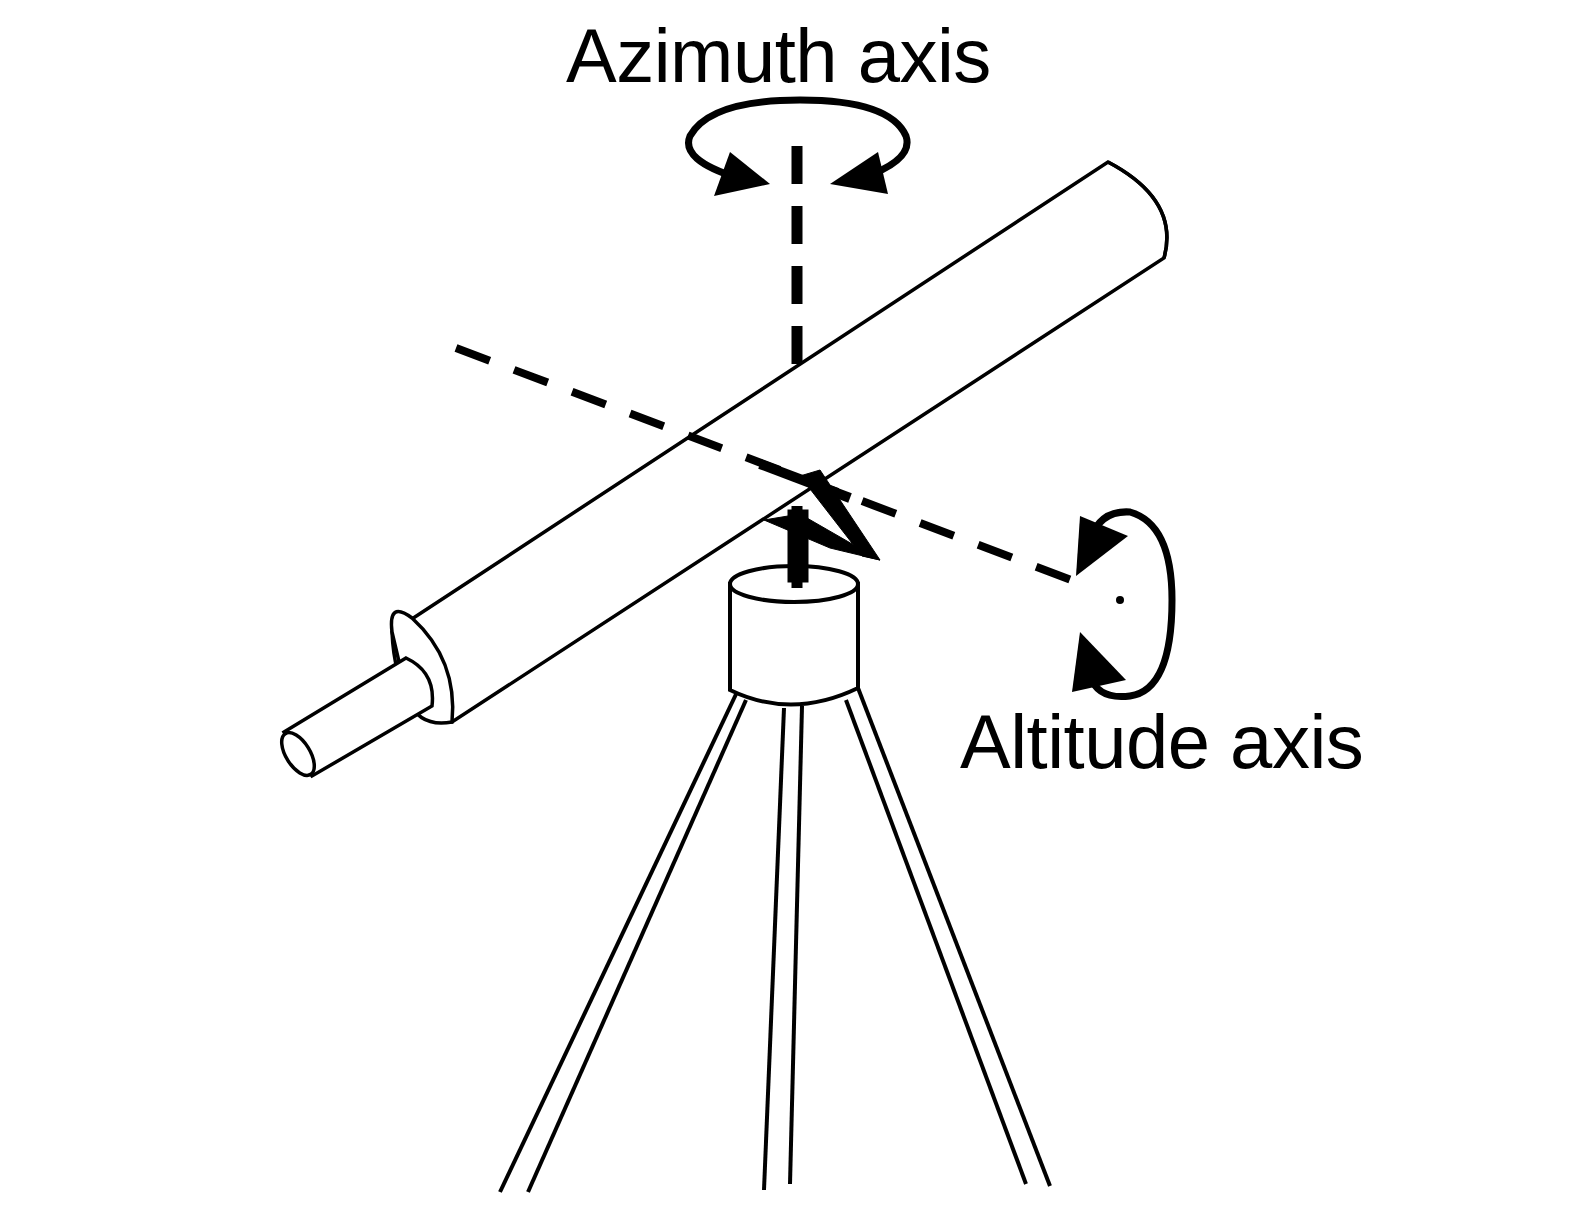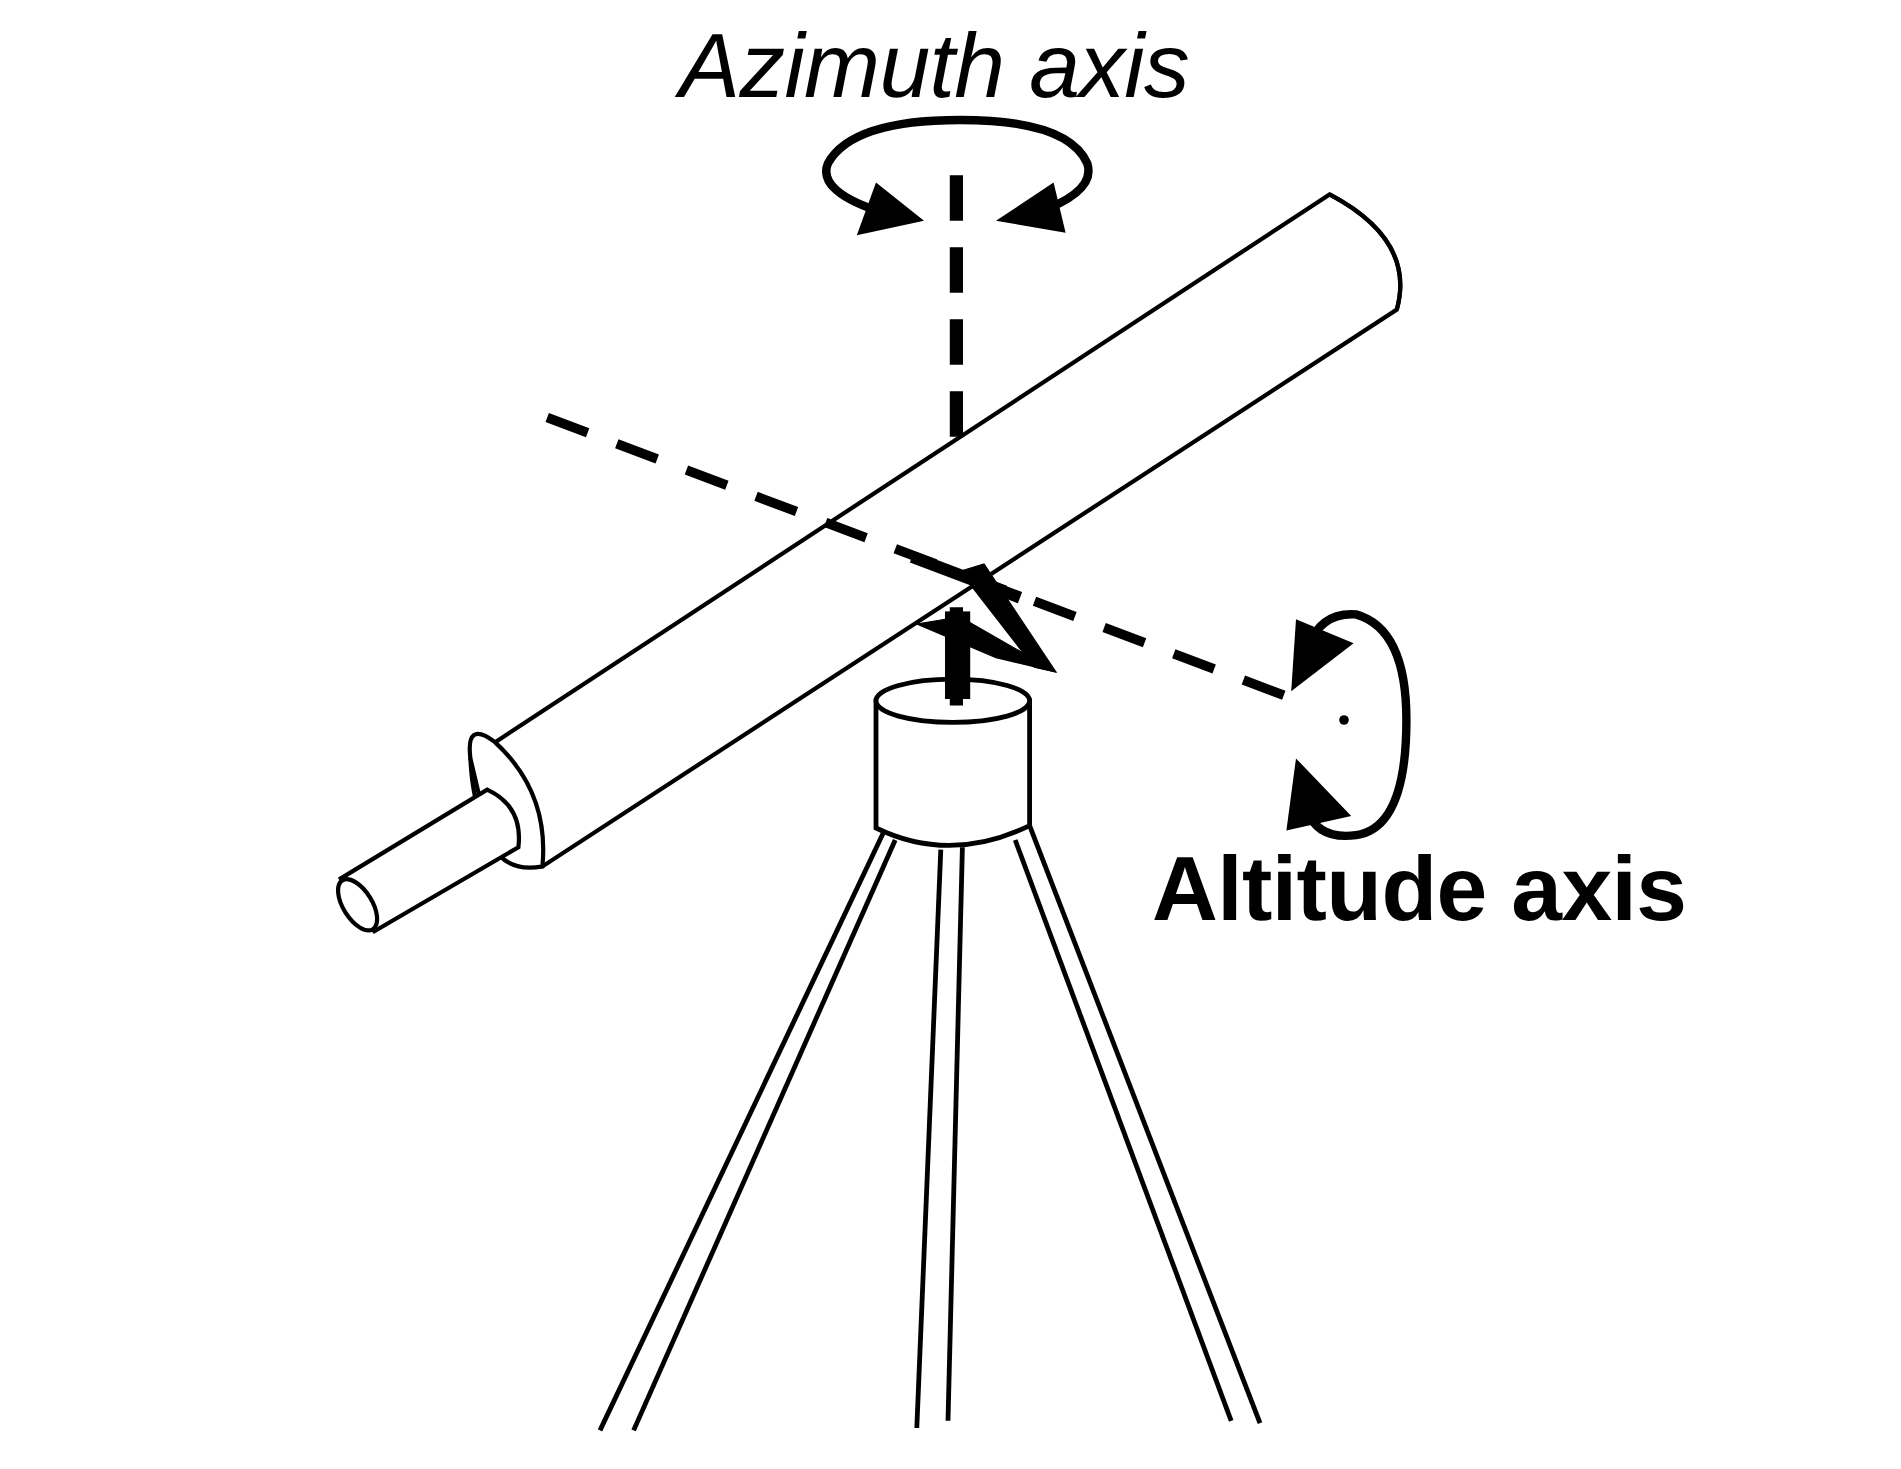--- a/index.html
+++ b/index.html
@@ -7,22 +7,22 @@
   #diagram { position: absolute; left: 0; top: 0; width: 1584px; height: 1224px; }
   .label {
     position: absolute;
     font-family: "Liberation Sans", "DejaVu Sans", sans-serif;
     font-size: 76px;
     color: #000000;
     line-height: 1;
     white-space: nowrap;
     letter-spacing: -0.5px;
   }
-  #label-azimuth { left: 566px; top: 18px; font-style: italic; }
-  #label-altitude { left: 960px; top: 704px; font-weight: bold; }
+  #label-azimuth { left: 566px; top: 18px; }
+  #label-altitude { left: 960px; top: 704px; }
 </style>
 </head>
 <body>
 
 <svg id="diagram" viewBox="0 0 1584 1224" xmlns="http://www.w3.org/2000/svg">
 
   <g stroke="#000" stroke-width="4" fill="none">
     <line x1="738" y1="690" x2="500" y2="1192"></line>
     <line x1="746" y1="700" x2="528" y2="1192"></line>
     <line x1="784" y1="708" x2="764" y2="1190"></line>

